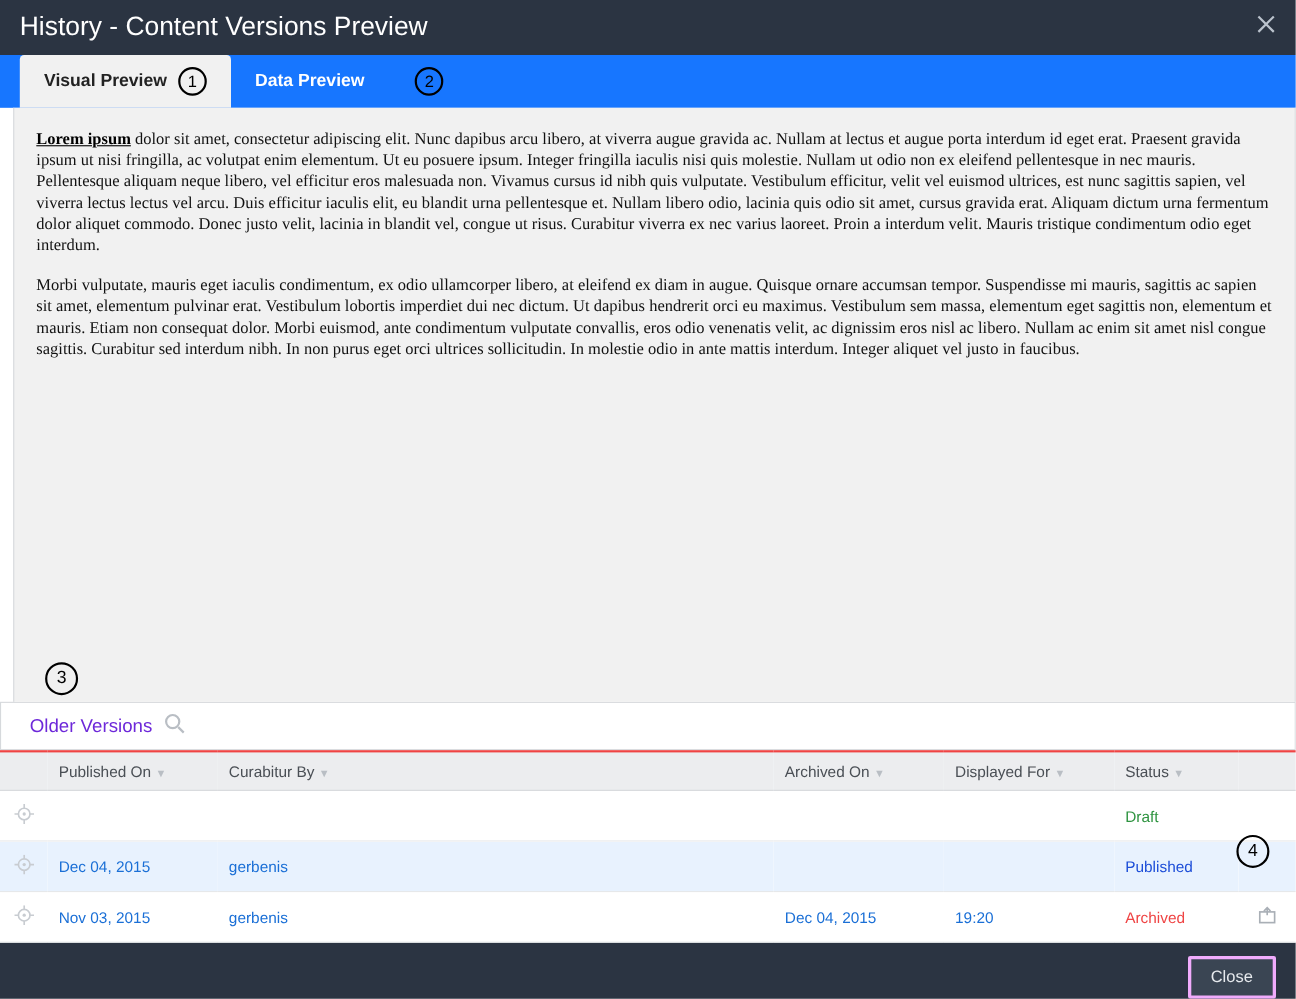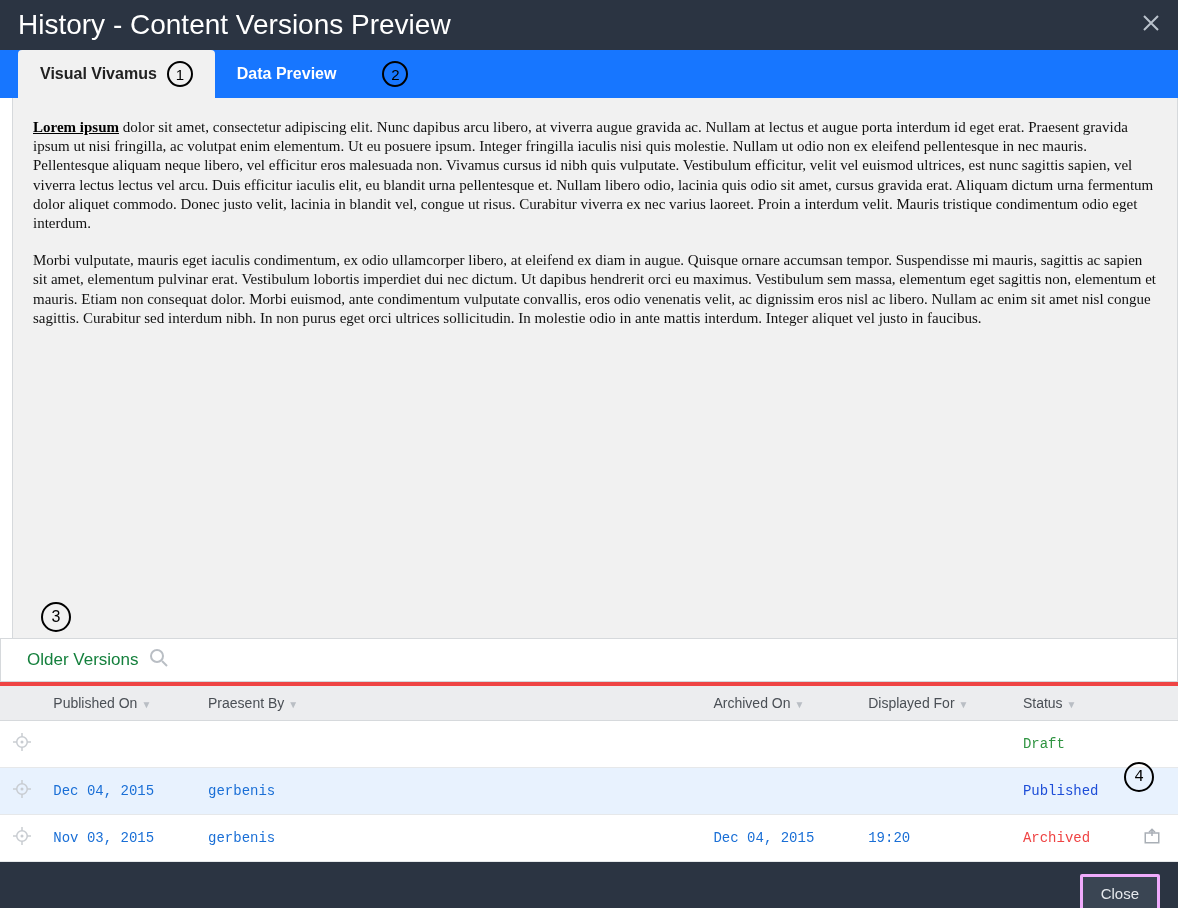--- a/index.html
+++ b/index.html
@@ -9,21 +9,21 @@
   
   .titlebar {
     background: #2b3442;
     color: #fff;
     height: 50px;
     display: flex;
     align-items: center;
     justify-content: space-between;
     padding: 0 18px;
   }
-  .titlebar h1 { font-size: 28px; font-weight: 500; }
+  .titlebar h1 { font-size: 24px; font-weight: 500; }
   .close-x { color: #bac2cc; font-size: 20px; cursor: pointer; }
 
   
   .tabbar {
     background: #1776ff;
     height: 48px;
     display: flex;
     align-items: flex-end;
     padding-left: 18px;
   }
@@ -82,43 +82,42 @@
   
   .filterbar {
     height: 44px;
     border: 1px solid #d6d9dc;
     background: #fff;
     display: flex;
     align-items: center;
     padding: 0 14px 0 26px;
     margin: 0;
   }
-  .filterbar .label { color: #15803d; font-size: 17px; margin-right: 10px; }
+  .filterbar .label { color: #6d28d9; font-size: 17px; margin-right: 10px; }
   .search-icon { color: #b9bec4; }
 
   
   .table { width: 100%; border-collapse: collapse; table-layout: fixed; }
   .table thead th {
     background: #ecedef;
     text-align: left;
     font-weight: 500;
     color: #4a4f55;
     font-size: 14px;
     padding: 9px 10px;
     border-bottom: 1px solid #d6d9dc;
-    border-top: 4px solid #ef4444;
+    border-top: 2px solid #ef4444;
   }
   .sort-icon { color: #b9bec4; font-size: 10px; margin-left: 4px; }
   .table tbody td {
     padding: 12px 10px;
     font-size: 14px;
     border-bottom: 1px solid #e6e8ea;
     color: #4a4f55;
     position: relative;
-    font-family: Liberation Mono, monospace;
   }
   .table tbody tr.selected td { background: #e8f2fe; }
   .cell-link { color: #1a6fd6; cursor: pointer; }
   .status-draft { color: #2f9441; }
   .status-published { color: #1d4ed8; }
   .status-archived { color: #ef4444; }
 
   .col-icon { width: 42px; }
   .col-pubon { width: 150px; }
   .col-pubby { width: 490px; }
@@ -170,21 +169,21 @@
   <h1>History - Content Versions Preview</h1>
   <span class="close-x">
     <svg width="18" height="18" viewBox="0 0 18 18">
         <path d="M2 2 L16 16 M16 2 L2 16" stroke="currentColor" stroke-width="2" fill="none"></path>
       </svg>
   </span>
 </div>
 
 <div class="tabbar">
   <div class="tab active">
-    <span>Visual Vivamus</span>
+    <span>Visual Preview</span>
     <span class="tab-badge">1</span>
   </div>
   <div class="tab inactive">
     <span>Data Preview</span>
     <span class="tab-badge" style="border-color:#000;color:#000">2</span>
   </div>
 </div>
 
 <div class="preview">
   <p>
@@ -212,21 +211,21 @@
         <col class="col-pubby">
         <col class="col-archon">
         <col class="col-disp">
         <col class="col-status">
         <col class="col-action">
   </colgroup>
   <thead>
     <tr>
       <th></th>
       <th><span>Published On</span><span class="sort-icon">▼</span></th>
-      <th><span>Praesent By</span><span class="sort-icon">▼</span></th>
+      <th><span>Curabitur By</span><span class="sort-icon">▼</span></th>
       <th><span>Archived On</span><span class="sort-icon">▼</span></th>
       <th><span>Displayed For</span><span class="sort-icon">▼</span></th>
       <th><span>Status</span><span class="sort-icon">▼</span></th>
       <th></th>
     </tr>
   </thead>
   <tbody id="tbody">
         <tr>
           <td style="text-align: center;"><span class="target-icon"><svg width="18" height="18" viewBox="0 0 24 24">
                 <circle cx="12" cy="12" r="7" stroke="currentColor" stroke-width="2" fill="none"></circle>

